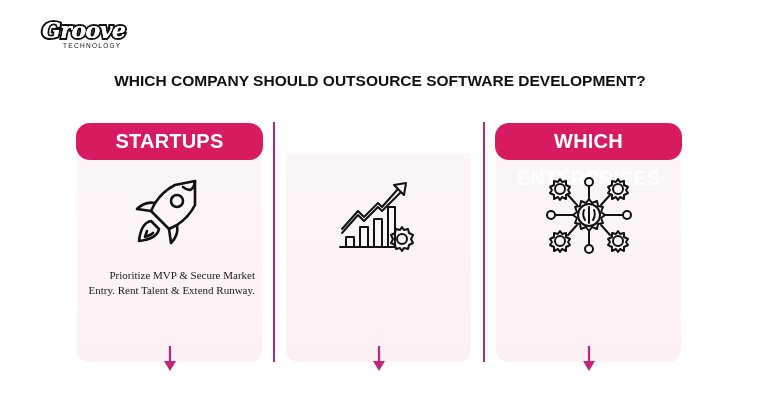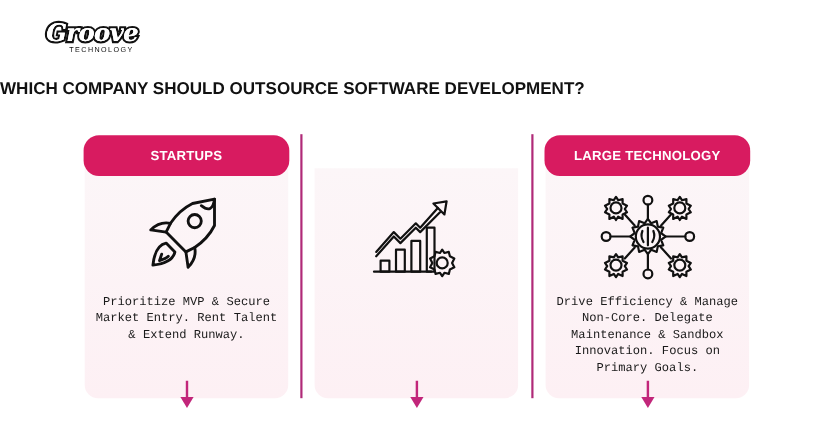--- a/index.html
+++ b/index.html
@@ -15,38 +15,38 @@
     }
     .logo-word-fill {
       position: absolute; left: 0; top: 0; font-family: "DejaVu Serif", serif; font-weight: bold;
       font-style: italic; font-size: 22px; letter-spacing: -0.5px; color: #fff; line-height: 24px;
     }
     .logo-sub {
       position: absolute; left: 21px; top: 24px; font-family: "Liberation Sans", sans-serif;
       font-size: 6.5px; letter-spacing: 1.3px; color: #111;
     }
     .title {
-      position: absolute; left: 0; width: 760px; top: 72px; text-align: left;
+      position: absolute; left: 0; width: 760px; top: 72px; text-align: center;
       font-family: "Liberation Sans", sans-serif; font-weight: bold; font-size: 15.5px;
       letter-spacing: 0px; color: #111;
     }
     .col { position: absolute; top: 123px; width: 187px; height: 250px; }
     .col-header {
       position: absolute; left: 0; top: 0; width: 187px; height: 37px; border-radius: 14px;
       background: #d81b60; color: #fff; text-align: center; line-height: 37px;
-      font-family: "Liberation Sans", sans-serif; font-weight: bold; font-size: 12px; letter-spacing: 0.2px;
+      font-family: "Liberation Sans", sans-serif; font-weight: bold; font-size: 20px; letter-spacing: 0.2px;
     }
     .col-body {
       position: absolute; left: 1px; top: 30px; width: 185px; height: 209px;
       background: linear-gradient(#fcf6f8, #fdf0f4); border-radius: 0 0 12px 12px; z-index: -1;
     }
     .col-icon { position: absolute; left: 50%; top: 52px; transform: translateX(-50%); width: 90px; height: 80px; }
     .col-text {
-      position: absolute; left: 8px; width: 171px; top: 145px; text-align: center;
-      font-family: Liberation Mono, monospace; font-size: 11px; line-height: 15px; color: #1a1a1a;
+      position: absolute; left: 8px; width: 171px; top: 145px; text-align: right;
+      font-family: Liberation Serif, serif; font-size: 11px; line-height: 15px; color: #1a1a1a;
     }
     .col-arrow { position: absolute; left: 50%; top: 223px; transform: translateX(-50%); width: 14px; height: 26px; }
     .divider { position: absolute; top: 122px; width: 2px; height: 240px; background: #b02a78; }
   </style>
 </head>
 <body>
 
 <div class="logo">
   <div class="logo-word">Groove</div>
   <div class="logo-word-fill">Groove</div>
@@ -93,21 +93,21 @@
   <svg class="col-arrow" viewBox="0 0 14 26">
     <line x1="7" y1="0" x2="7" y2="18" stroke="#c2267a" stroke-width="2.2"></line>
     <path d="M1 15 L7 25 L13 15 Z" fill="#c2267a"></path>
   </svg>
 </div>
 
 <div class="divider" style="left:483px;"></div>
 
 <div class="col" style="left:495px;">
   <div class="col-body"></div>
-  <div class="col-header">LARGE TECHNOLOGY</div>
+  <div class="col-header">WHICH ENTERPRISES</div>
   <svg class="col-icon" viewBox="0 0 90 80" fill="none" stroke="#111" stroke-width="2" stroke-linejoin="round" stroke-linecap="round">
 
     <circle cx="45" cy="40" r="11"></circle>
     <path d="M45 24 L48 28 L53 26 L54 31 L59 32 L57 37 L61 40 L57 43 L59 48 L54 49 L53 54 L48 52 L45 56 L42 52 L37 54 L36 49 L31 48 L33 43 L29 40 L33 37 L31 32 L36 31 L37 26 L42 28 Z"></path>
     <path d="M45 32 L45 48 M40 35 Q38 40 41 45 M50 35 Q52 40 49 45"></path>
 
     <g>
       <circle cx="16" cy="14" r="5"></circle>
       <path d="M16 4 L18 7 L22 6 L22 10 L26 12 L24 15 L26 18 L22 20 L22 24 L18 22 L16 25 L14 22 L10 24 L10 20 L6 18 L8 15 L6 12 L10 10 L10 6 L14 7 Z"></path>
     </g>
@@ -130,18 +130,17 @@
     <circle cx="83" cy="40" r="4"></circle>
     <line x1="45" y1="11" x2="45" y2="24"></line>
     <line x1="45" y1="56" x2="45" y2="70"></line>
     <line x1="11" y1="40" x2="29" y2="40"></line>
     <line x1="61" y1="40" x2="79" y2="40"></line>
     <path d="M24 20 L33 30"></path>
     <path d="M66 20 L57 30"></path>
     <path d="M24 60 L33 50"></path>
     <path d="M66 60 L57 50"></path>
   </svg>
-  <div class="col-text">Drive Efficiency &amp; Manage Non-Core. Delegate Maintenance &amp; Sandbox Innovation. Focus on Primary Goals.</div>
   <svg class="col-arrow" viewBox="0 0 14 26">
     <line x1="7" y1="0" x2="7" y2="18" stroke="#c2267a" stroke-width="2.2"></line>
     <path d="M1 15 L7 25 L13 15 Z" fill="#c2267a"></path>
   </svg>
 </div>
 
 </body></html>

